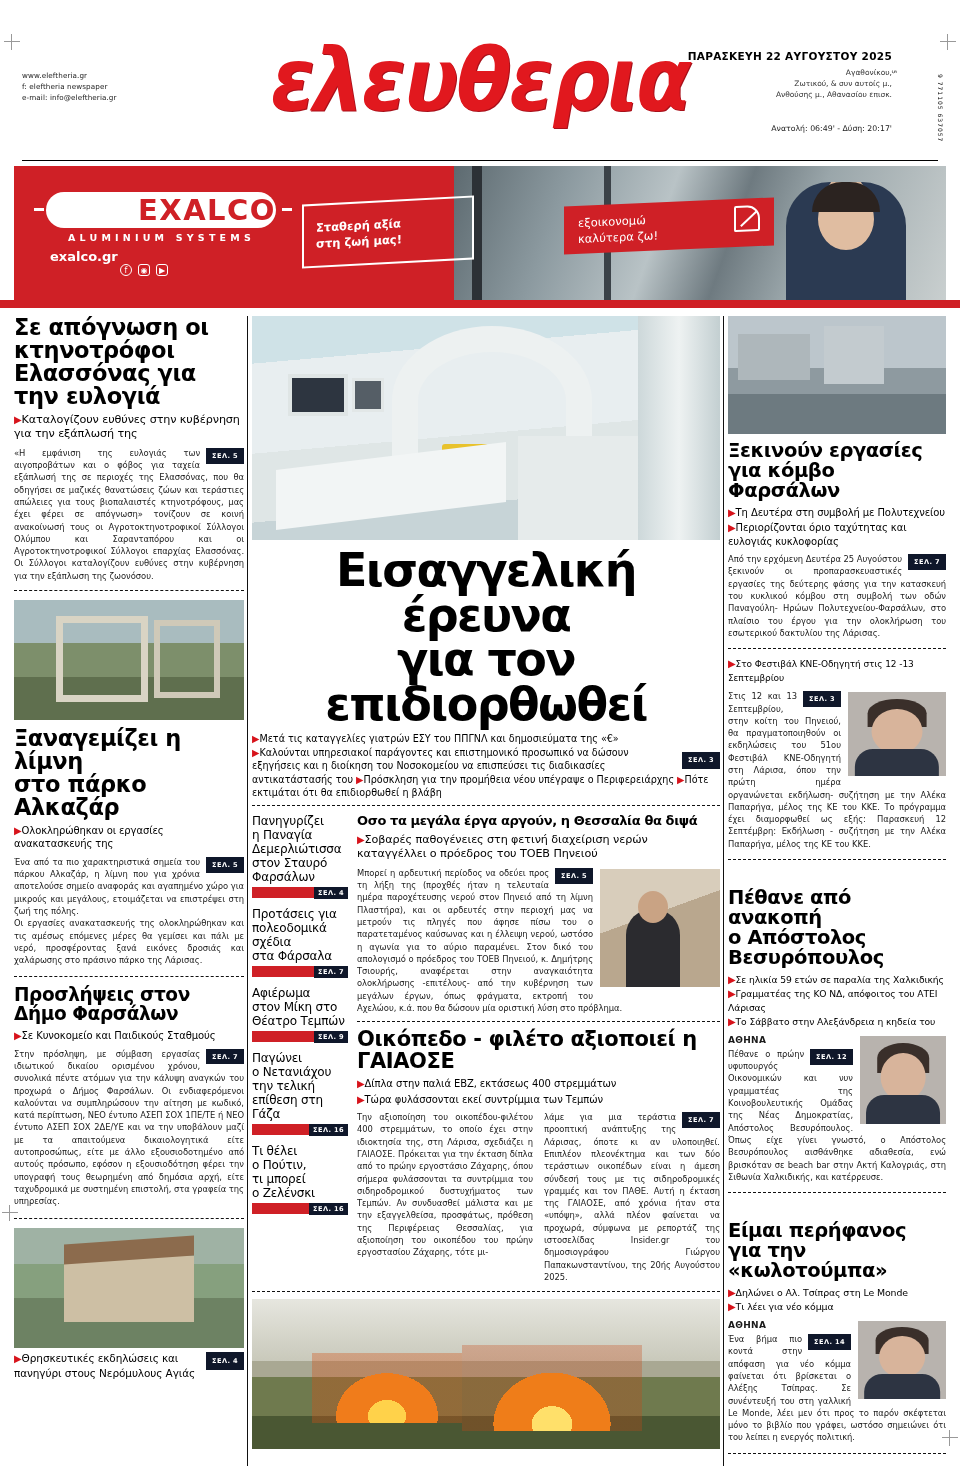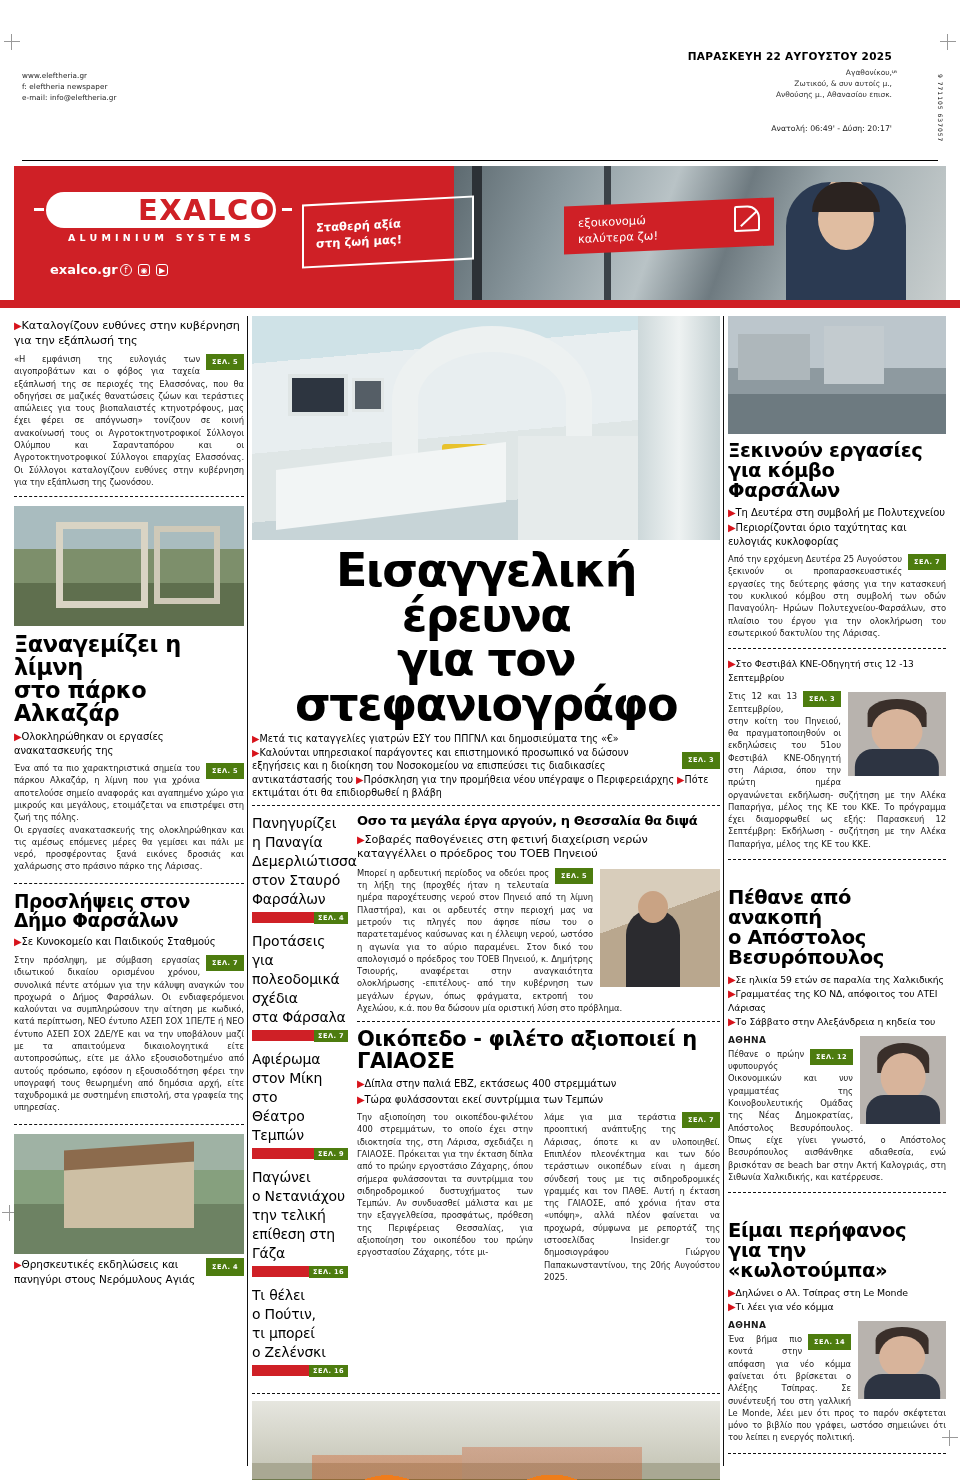--- a/index.html
+++ b/index.html
@@ -61,21 +61,21 @@
      background:radial-gradient(ellipse at 50% 22%, #d9b79c 0 26%, #2b3a52 27% 100%); border-radius:44px 44px 0 0;}
   .ad-person:before{content:"";position:absolute;left:32px;top:6px;width:56px;height:62px;border-radius:50%;background:#e0bda1;}
   .ad-person:after{content:"";position:absolute;left:26px;top:0px;width:68px;height:30px;border-radius:34px 34px 0 0;background:#2b2320;}
   .exalco-box { position:absolute; left:32px; top:26px; width:230px; height:36px; background:#fff; border-radius:18px; }
   .exalco-box span { position:absolute; left:0; top:0; width:230px; line-height:36px; text-align:right;
        font-size:29px; font-weight:800; letter-spacing:1.5px; color:#cf2026; font-family:"DejaVu Sans","Liberation Sans",sans-serif;}
   .exalco-dash-l,.exalco-dash-r{position:absolute;top:42px;width:10px;height:3px;background:#fff;}
   .exalco-dash-l{left:20px;} .exalco-dash-r{left:268px;}
   .exalco-sub { position:absolute; left:40px; top:66px; width:215px; text-align:center;
        color:#fff; font-size:9.5px; letter-spacing:4.2px; font-weight:700;}
-  .exalco-url { position:absolute; left:36px; top:96px; color:#fff; font-size:13px; font-weight:600;}
+  .exalco-url { position:absolute; left:36px; top:83px; color:#fff; font-size:13px; font-weight:600;}
   .soc { position:absolute; top:98px; width:12px; height:12px; border:1.4px solid #fff; border-radius:3px; }
   .soc.s1{left:106px;border-radius:50%;} .soc.s2{left:124px;} .soc.s3{left:142px;border-radius:3px;}
   .soc i{position:absolute;left:50%;top:50%;transform:translate(-50%,-50%);color:#fff;font-size:8px;font-style:normal;}
   .ad-tag { position:absolute; left:288px; top:34px; width:172px; height:64px; border:2px solid #fff;
       transform:skewY(-3deg); }
   .ad-tag span{ position:absolute; left:12px; top:14px; color:#fff; font-size:11.5px; line-height:16px; font-weight:600;}
   .ad-tag2 { position:absolute; left:550px; top:36px; width:210px; height:48px; background:#cf2026; transform:skewY(-2.5deg);}
   .ad-tag2 span{ position:absolute; left:14px; top:9px; color:#fff; font-size:11.5px; line-height:16px;}
   .ad-house{position:absolute;right:14px;top:7px;width:26px;height:26px;border:2px solid #fff;border-radius:2px 13px 2px 2px;}
   .ad-house:after{content:"";position:absolute;left:2px;top:10px;width:22px;height:2px;background:#fff;transform:rotate(-42deg);}
@@ -92,21 +92,21 @@
   .vrule.v2{ left:723px; top:316px; height:1150px; }
 
   
   h2.hd { font-weight:800; line-height:1.02; letter-spacing:-0.4px; margin-bottom:5px; }
   .hd-l  { font-size:22.5px; }
   .hd-r  { font-size:19.5px;margin-top:28px; }
   .kicker { font-size:11.2px; line-height:14.5px; margin:3px 0 5px; letter-spacing:-.1px;}
   .kicker .ar { color:#d7131b; font-size:10px; }
   .kicker.small { font-size:10px; line-height:13.5px;}
   .body { font-size:8.4px; line-height:12.3px; text-align:justify; letter-spacing:-.05px; color:#1a1a1a;}
-  .pg { display:inline-block; background:#4d7c0f; color:#fff; font-size:6.6px; font-weight:700;
+  .pg { display:inline-block; background:#0f172a; color:#fff; font-size:6.6px; font-weight:700;
         padding:2px 6px 1.5px; letter-spacing:.4px; float:right; margin:1px 0 0 6px;}
   .dashrule { border-top:1.6px dashed #111; margin:10px 0 9px; height:0; }
   .dashrule.thin { border-top-width:1.2px; }
   .photo { width:100%; background:#9aa; }
 
   
   .ph-alkazar{height:120px;background:
      linear-gradient(180deg,#a9bcbf 0 36%, #7d8f6b 36% 64%, #5f6f4e 64% 100%);position:relative;overflow:hidden;}
   .ph-alkazar:before{content:"";position:absolute;left:42px;top:16px;width:78px;height:72px;border:7px solid #d9d4c4;}
   .ph-alkazar:after{content:"";position:absolute;left:140px;top:20px;width:54px;height:66px;border:6px solid #cfc9b8;}
@@ -140,21 +140,21 @@
   .portrait .face{position:absolute;left:50%;top:20%;transform:translateX(-50%);width:52%;height:54%;border-radius:50%;background:#d8b49b;}
   .portrait .hair{position:absolute;left:50%;top:8%;transform:translateX(-50%);width:60%;height:34%;border-radius:50% 50% 0 0;background:#3a2f2a;}
   .portrait .body{position:absolute;left:50%;bottom:0;transform:translateX(-50%);width:86%;height:32%;background:#2d3442;border-radius:18px 18px 0 0;}
 
   .float-r { float:right; margin:2px 0 4px 7px; }
   .city { font-size:9px; font-weight:800; letter-spacing:.3px; margin-bottom:2px;}
 
   
   .briefs { width:96px; float:left; margin-right:9px; }
   .brief { margin-bottom:9px; }
-  .brief .t { font-size:14px; line-height:19px; letter-spacing:-.2px;}
+  .brief .t { font-size:12px; line-height:14px; letter-spacing:-.2px;}
   .brief .bar { margin-top:3px; height:11px; background:#cf2026; position:relative; }
   .brief .bar .pg { float:none; position:absolute; right:0; top:0; margin:0; padding:2px 4px 1.5px; }
   .midbody { overflow:hidden; }
   .hd-big { font-size:46px; font-weight:800; line-height:.97; letter-spacing:-1.6px; text-align:center;}
   .lead-pts { font-size:9.6px; line-height:13.4px; }
   .lead-pts .ar { color:#d7131b; }
 </style>
 </head>
 <body>
 
@@ -165,20 +165,23 @@
   <div class="crop crop-ml"></div>
   <div class="crop crop-mr"></div>
 
   <div class="masthead">
     <div class="mh-left">
       <div>www.eleftheria.gr</div>
       <div>f: eleftheria newspaper</div>
       <div>e-mail: info@eleftheria.gr</div>
     </div>
 
+    <div class="mh-logo">
+      <span class="word">ελευθερια</span>
+    </div>
 
     <div class="mh-right">
       <div class="mh-date">ΠΑΡΑΣΚΕΥΗ 22 ΑΥΓΟΥΣΤΟΥ 2025</div>
       <div class="mh-saints" style="white-space:pre-line">Αγαθονίκου,
 Ζωτικού, &amp; συν αυτοίς μ.,
 Ανθούσης μ., Αθανασίου επισκ.</div>
       <div class="mh-sun">Ανατολή: 06:49' - Δύση: 20:17'</div>
     </div>
 
     <div class="bc-top">5</div>
@@ -281,20 +284,22 @@
     </div>
   </div>
 
   <div class="band"></div>
   <div class="vrule v1"></div>
   <div class="vrule v2"></div>
 
   <div class="col-left">
 
     <div>
+      <h2 class="hd hd-l" style="white-space:pre-line">Σε απόγνωση οι κτηνοτρόφοι
+Ελασσόνας για την ευλογιά</h2>
       <div class="kicker"><span class="ar">▶</span><span>Καταλογίζουν ευθύνες στην κυβέρνηση για την εξάπλωσή της</span></div>
       <div class="body">
         <span class="pg">ΣΕΛ. 5</span>
         <span>«Η εμφάνιση της ευλογιάς των αιγοπροβάτων και ο φόβος για ταχεία εξάπλωσή της σε περιοχές της Ελασσόνας, που θα οδηγήσει σε μαζικές θανατώσεις ζώων και τεράστιες απώλειες για τους βιοπαλαιστές κτηνοτρόφους, μας έχει φέρει σε απόγνωση» τονίζουν σε κοινή ανακοίνωσή τους οι Αγροτοκτηνοτροφικοί Σύλλογοι Ολύμπου και Σαρανταπόρου και οι Αγροτοκτηνοτροφικοί Σύλλογοι επαρχίας Ελασσόνας. Οι Σύλλογοι καταλογίζουν ευθύνες στην κυβέρνηση για την εξάπλωση της ζωονόσου.</span>
       </div>
     </div>
 
     <div class="dashrule" style="margin-top:8px"></div>
 
     <div>
@@ -338,21 +343,21 @@
       <div class="photo ph-cath">
         <div class="col"></div>
         <div class="arch"></div>
         <div class="base"></div>
         <div class="mon"></div>
         <div class="mon2"></div>
         <div class="yel"></div>
         <div class="bed"></div>
       </div>
       <h1 class="hd-big" style="margin-top:8px">Εισαγγελική έρευνα</h1>
-      <h1 class="hd-big">για τον στεφανιογράφο</h1>
+      <h1 class="hd-big">για τον επιδιορθωθεί</h1>
       <div class="lead-pts" style="margin-top:6px">
         <span class="pg" style="margin-top:20px">ΣΕΛ. 3</span>
         <span class="ar">▶</span><span>Μετά τις καταγγελίες γιατρών ΕΣΥ του ΠΠΓΝΛ και δημοσιεύματα της «€»</span>
         <span class="ar">▶</span><span>Καλούνται υπηρεσιακοί παράγοντες και επιστημονικό προσωπικό να δώσουν εξηγήσεις και η διοίκηση του Νοσοκομείου να επισπεύσει τις διαδικασίες αντικατάστασής του</span>
         <span class="ar">▶</span><span>Πρόσκληση για την προμήθεια νέου υπέγραψε ο Περιφερειάρχης</span>
         <span class="ar">▶</span><span>Πότε εκτιμάται ότι θα επιδιορθωθεί η βλάβη</span>
       </div>
     </div>
 
     <div class="dashrule thin" style="margin:6px 0 8px"></div>

